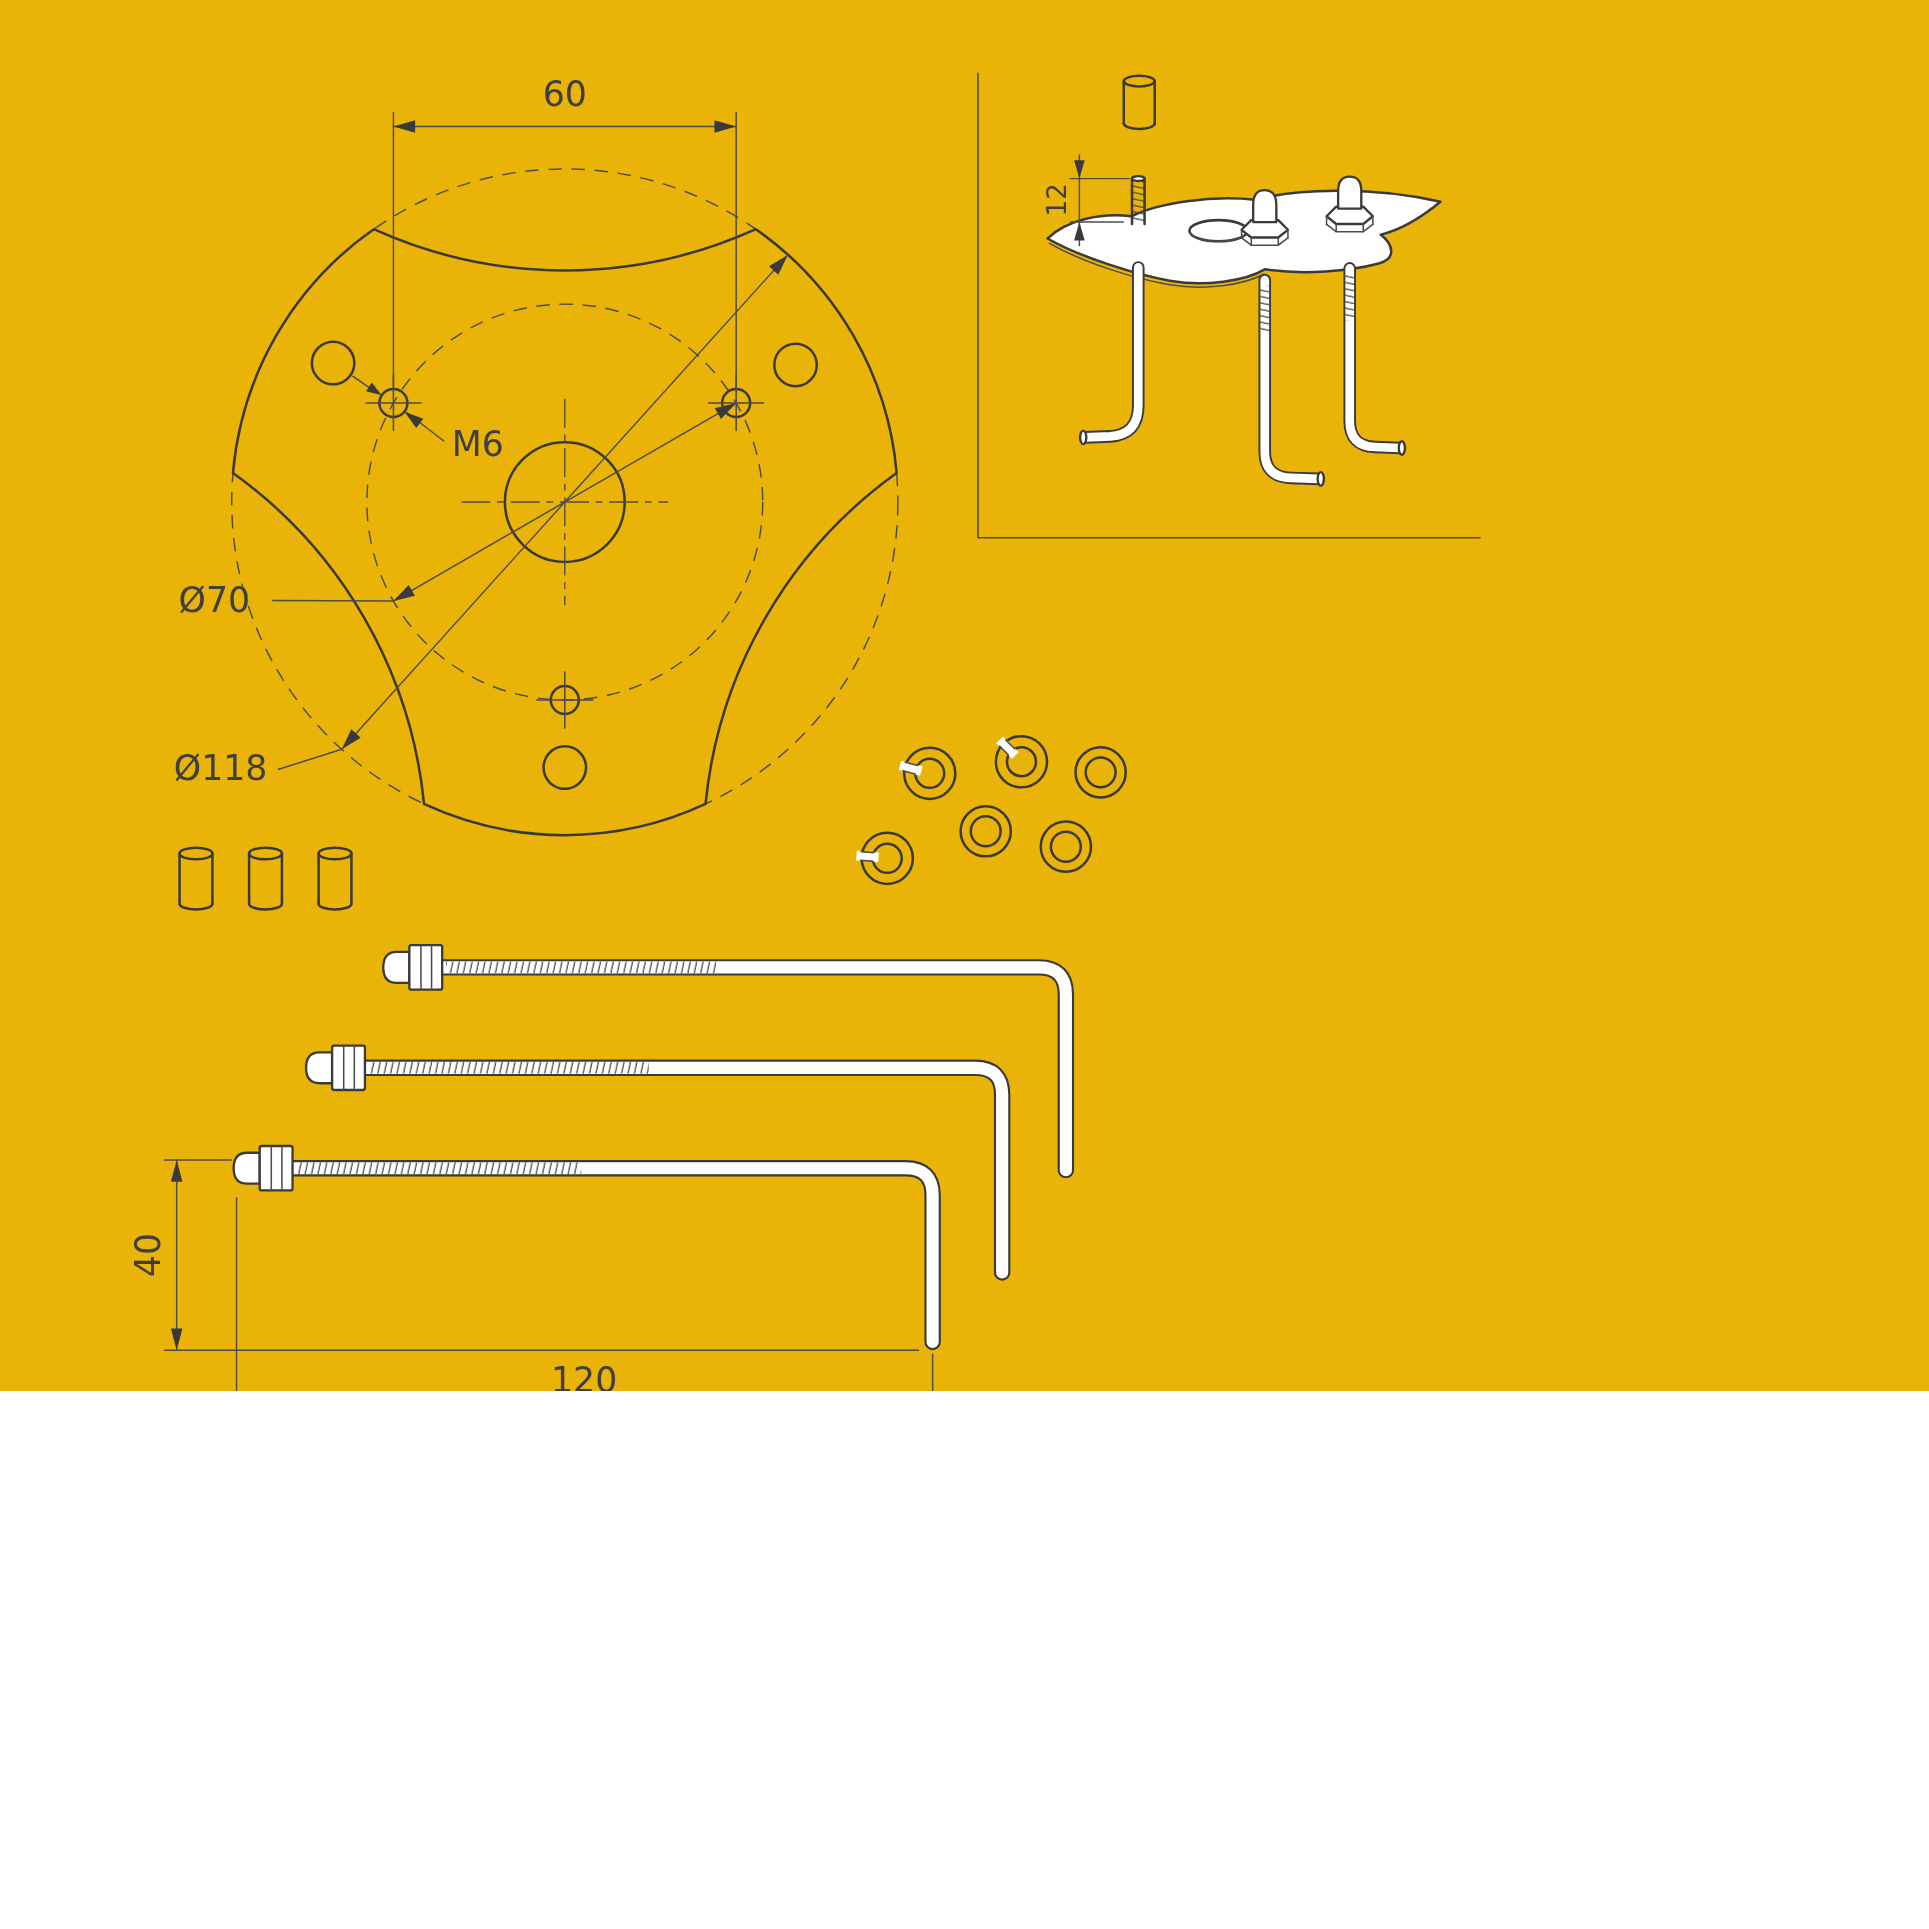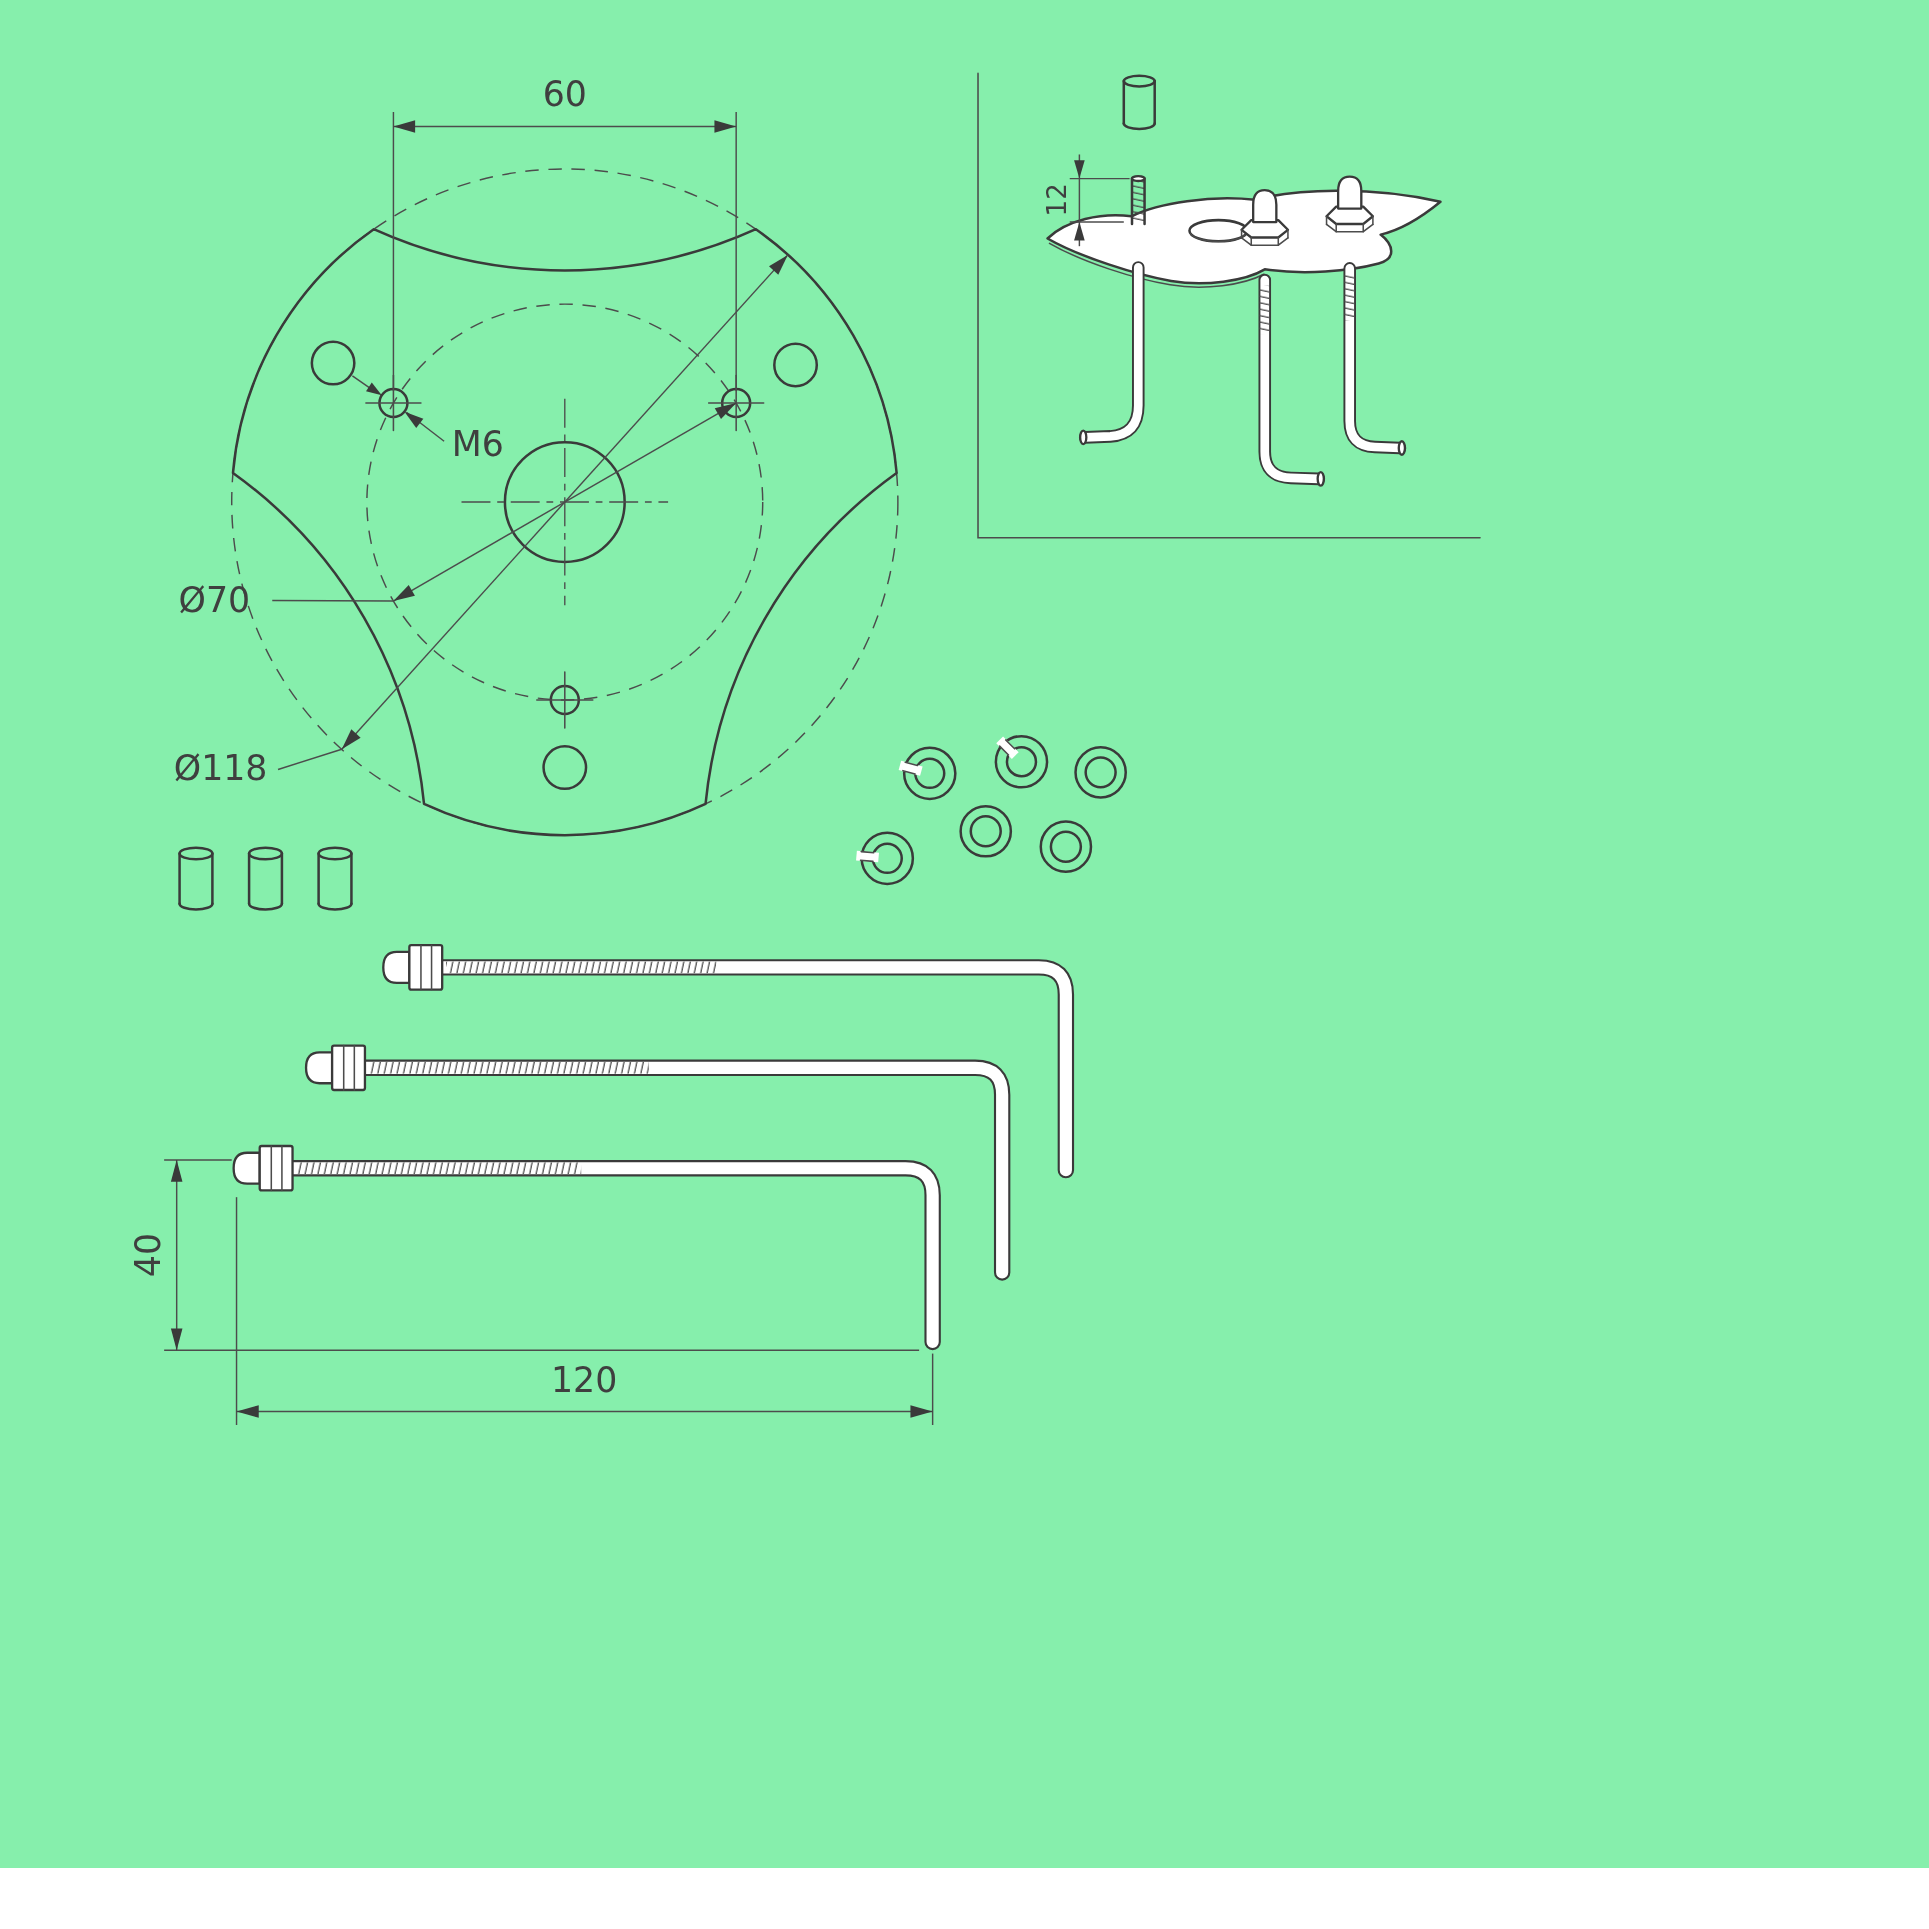--- a/index.html
+++ b/index.html
@@ -1,16 +1,16 @@
 <!DOCTYPE html>
 <html><head>
 <meta charset="utf-8">
 <style>
   html,body { margin:0; padding:0; background:#ffffff; }
-  .canvas { width:1929px; height:1868px; background:#86efac; position:relative; }
+  .canvas { width:1929px; height:1391px; background:#eab308; position:relative; }
   svg { display:block; }
   .s2   { stroke:#3a3a3a; stroke-width:2.6; fill:none; stroke-linecap:round; stroke-linejoin:round; }
   .s2f  { stroke:#3a3a3a; stroke-width:2.6; fill:#ffffff; stroke-linejoin:round; }
   .s15  { stroke:#4c4c4c; stroke-width:1.6; fill:none; stroke-linecap:round; }
   .dash { stroke:#4c4c4c; stroke-width:1.5; fill:none; stroke-dasharray:14 10; }
   .cl   { stroke:#4c4c4c; stroke-width:1.4; fill:none; stroke-dasharray:30 7 7 7; }
   .dim  { stroke:#4c4c4c; stroke-width:1.5; fill:none; }
   .arr  { fill:#3a3a3a; stroke:none; }
   .wf   { fill:#ffffff; stroke:#3a3a3a; stroke-width:2.4; stroke-linejoin:round; }
   .rodD17 { stroke:#3a3a3a; stroke-width:17;   fill:none; stroke-linecap:round; stroke-linejoin:round; }

